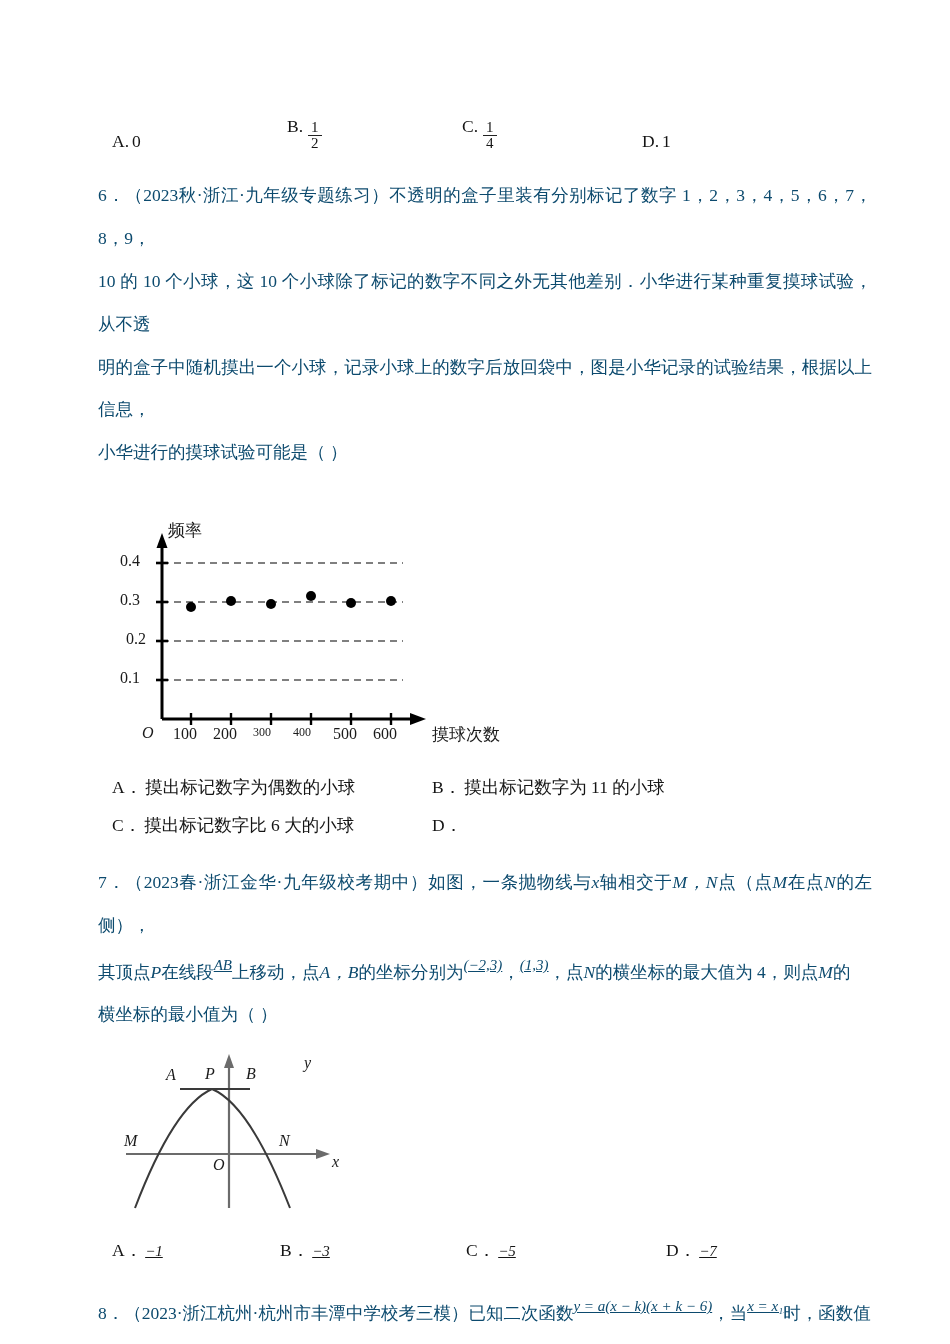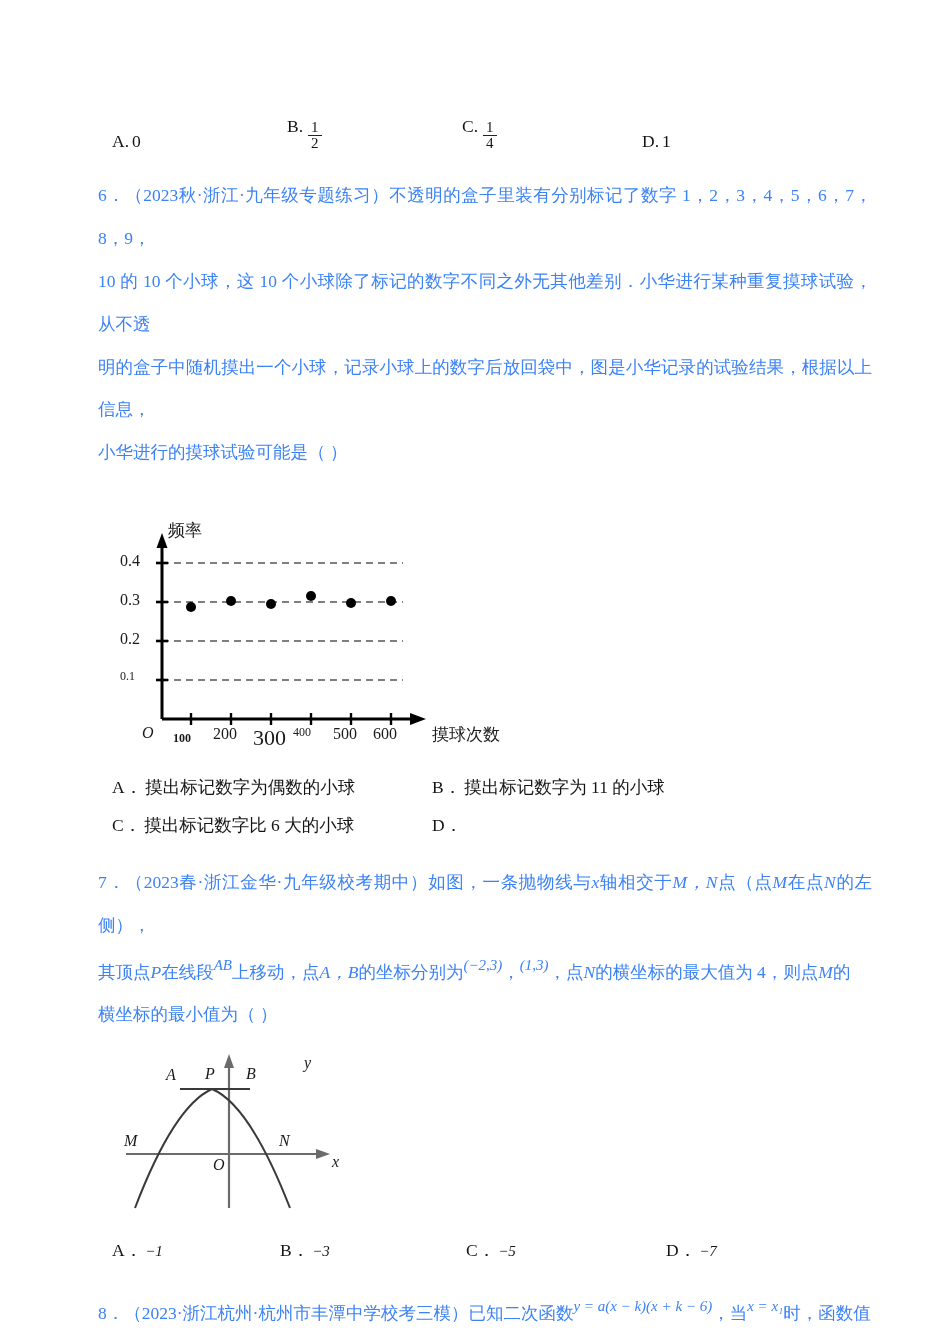--- a/index.html
+++ b/index.html
@@ -34,21 +34,21 @@
     font-size: 17.5px;
     line-height: 1.95;
     letter-spacing: 0.2px;
     text-align: justify;
     color: #151515;
   }
   .stem {
     font-size: 17.5px;
     line-height: 2.45;
     text-align: justify;
-    color: #3b82f6;
+    color: #0c4a6e;
   }
 
   
   .opt-row {
     display: flex;
     align-items: flex-end;
     font-size: 17.5px;
     color: #151515;
   }
   .opt {
@@ -78,20 +78,21 @@
     border-top: 1px solid #222;
   }
 
   
   .mi { font-style: italic; font-family: "Liberation Serif", serif; }
   .sup-math {
     font-style: italic;
     font-size: 15px;
     vertical-align: 0.5em;
     white-space: nowrap;
+    text-decoration: underline;
   }
 
   
   .fig-scatter {
     position: relative;
     width: 400px;
     height: 232px;
     margin-left: 6px;
     margin-top: 37px;
   }
@@ -191,28 +192,28 @@
           <circle cx="193" cy="73" r="5"></circle>
           <circle cx="233" cy="80" r="5"></circle>
           <circle cx="273" cy="78" r="5"></circle>
         </g>
       </svg>
 
       <div style="position:absolute; left:50px; top:-4px; font-size:17px;">频率</div>
 
       <div style="position:absolute; left:2px; top:29px; font-size:16px;">0.4</div>
       <div style="position:absolute; left:2px; top:68px; font-size:16px;text-align:center;">0.3</div>
-      <div style="position:absolute; left:2px; top:107px; font-size:16px;">0.2</div>
-      <div style="position:absolute; left:2px; top:146px; font-size:12px;text-align:center;">0.1</div>
+      <div style="position:absolute; left:8px; top:107px; font-size:16px;">0.2</div>
+      <div style="position:absolute; left:2px; top:146px; font-size:16px;text-align:center;">0.1</div>
 
       <div style="position:absolute; left:24px; top:201px; font-size:16px; font-style:italic;">O</div>
 
-      <div style="position:absolute; left:55px;  top:208px; font-size:12px;font-weight:bold;">100</div>
+      <div style="position:absolute; left:55px;  top:202px; font-size:16px;">100</div>
       <div style="position:absolute; left:95px;  top:202px; font-size:16px;">200</div>
-      <div style="position:absolute; left:135px; top:202px; font-size:22px;">300</div>
+      <div style="position:absolute; left:135px; top:202px; font-size:12px;">300</div>
       <div style="position:absolute; left:175px; top:202px; font-size:12px;">400</div>
       <div style="position:absolute; left:215px; top:202px; font-size:16px;text-align:right;">500</div>
       <div style="position:absolute; left:255px; top:202px; font-size:16px;">600</div>
 
       <div style="position:absolute; left:314px; top:200px; font-size:17px;">摸球次数</div>
     </div>
 
     <div class="spacer-md"></div>
 
     <div class="opt-row" style="margin-bottom:14px;">

